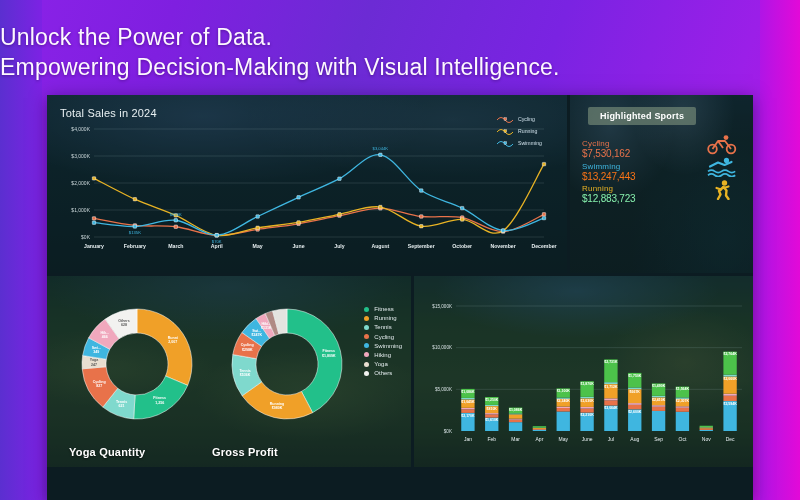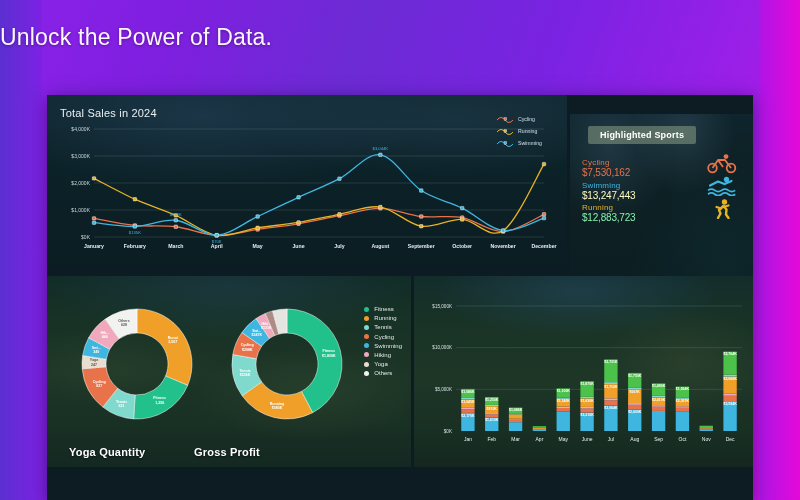--- a/index.html
+++ b/index.html
@@ -84,21 +84,21 @@
   
   #line-panel { left: 0; top: 0; width: 520px; height: 178px; }
   #line-svg { position: absolute; inset: 0; }
   .axis-lbl { fill: #cdd9dc; font-size: 5px; font-family: "Liberation Sans", sans-serif; }
   .axis-lbl-b { fill: #e6eef0; font-size: 5.2px; font-weight: bold; font-family: "Liberation Sans", sans-serif; }
   .grid-ln { stroke: rgba(190,215,225,.28); stroke-width: .5; }
   .dot-lbl { font-size: 4.2px; font-family: "Liberation Sans", sans-serif; }
   .legend-t { fill: #cfe0ea; font-size: 5.2px; font-family: "Liberation Sans", sans-serif; }
 
   
-  #sports-panel { left: 523px; top: 0; width: 183px; height: 178px; margin-top: 19px; }
+  #sports-panel { left: 523px; top: 0; width: 183px; height: 178px; }
   #sports-inner { position: absolute; inset: 0; padding: 10px 12px; }
   .kpi { margin-bottom: 2px; position: relative; }
   .kpi-name { font-size: 8px; font-weight: 400; letter-spacing: .2px; }
   .kpi-val { font-size: 10px; font-weight: 400; letter-spacing: -.2px; line-height: 1.16; }
   .kpi-icon { position: absolute; right: 4px; bottom: 1px; }
 
   
   #donut-panel { left: 0; top: 181px; width: 364px; height: 191px; }
   #donut-svg { position: absolute; inset: 0; }
   .donut-cap {
@@ -121,20 +121,21 @@
   .bar-ax { fill: #d5e0e2; font-size: 4.6px; font-family: "Liberation Sans", sans-serif; }
 </style>
 </head>
 <body>
 
 <div id="bg-left-fade"></div>
 <div id="bg-right-fade"></div>
 
 <div class="headline">
   <div>Unlock the Power of Data.</div>
+  <div>Empowering Decision-Making with Visual Intelligence.</div>
 </div>
 
 <div id="dashboard">
 
   <div class="panel" id="line-panel">
     <div class="bg-night"></div>
     <div class="veil"></div>
     <div class="plain-title" style="left:13px; top:12px;">Total Sales in 2024</div>
     <svg id="line-svg" viewBox="0 0 520 178">
         <line x1="47" y1="142" x2="497" y2="142" class="grid-ln"></line>
@@ -228,21 +229,21 @@
         <circle cx="5.5" cy="14" r="4.3"></circle>
                   <circle cx="24" cy="14" r="4.3"></circle>
         <path d="M5.5 14 L11 6 L18 6 L24 14" stroke-linejoin="round"></path>
                 </g>
         <circle cx="19" cy="2.6" r="2.4" fill="#e8724a"></circle>
         <path d="M11 6 L16 13" stroke="#e8724a" stroke-width="1.8" fill="none"></path>
               </svg></span>
           </div>
           <div class="kpi">
             <div class="kpi-name" style="color:#3fb6e0">Swimming</div>
-       <div class="kpi-val" style="color:#fef9c3">$13,247,443</div>
+       <div class="kpi-val" style="color:#f97316">$13,247,443</div>
        <span class="kpi-icon"><svg width="30" height="20" viewBox="0 0 30 20">
         <circle cx="19.5" cy="3.4" r="2.6" fill="#3fb6e0"></circle>
         <path d="M3 9.5 L11 5.5 L17.5 8 L24.5 5" fill="none" stroke="#3fb6e0" stroke-width="2.2" stroke-linecap="round" stroke-linejoin="round"></path>
         <path d="M1 14.4 q3.4-2.6 6.8 0 t6.8 0 t6.8 0 t6.8 0" fill="none" stroke="#3fb6e0" stroke-width="1.7"></path>
         <path d="M1 18.2 q3.4-2.6 6.8 0 t6.8 0 t6.8 0 t6.8 0" fill="none" stroke="#3fb6e0" stroke-width="1.7"></path>
               </svg></span>
           </div>
           <div class="kpi">
             <div class="kpi-name" style="color:#e8b324">Running</div>
        <div class="kpi-val" style="color:#86efac">$12,883,723</div>
@@ -301,21 +302,21 @@
         <path d="M194.9202629319393,56.490996431583035 A55,55 0 0 1 209.03965347201446,42.54170105616519 L222.5496228660445,62.378049686202196 A31,31 0 0 0 214.59142092527486,70.24037980689226 Z" fill="#3fb6e0" stroke="#ffffff" stroke-width="0.5"></path>
         <text x="209.7792200286081" y="56.210713347305415" text-anchor="middle" class="slice-lbl">Swi...</text>
         <text x="209.7792200286081" y="60.41071334730542" text-anchor="middle" class="slice-lbl">$247K</text>
         <path d="M209.03965347201446,42.54170105616519 A55,55 0 0 1 218.3056377168809,37.45937628868457 L227.77226853133288,59.513466635440395 A31,31 0 0 0 222.5496228660445,62.378049686202196 Z" fill="#f0a8bd" stroke="#ffffff" stroke-width="0.5"></path>
         <text x="219.32113674673795" y="49.098745185963786" text-anchor="middle" class="slice-lbl">Hiki...</text>
         <text x="219.32113674673795" y="53.29874518596379" text-anchor="middle" class="slice-lbl">$131K</text>
         <path d="M218.3056377168809,37.45937628868457 A55,55 0 0 1 225.62517072041868,34.91173120940097 L231.89782349696327,58.077521227116904 A31,31 0 0 0 227.77226853133288,59.513466635440395 Z" fill="#b08a84" stroke="#ffffff" stroke-width="0.5"></path>
         <path d="M225.62517072041868,34.91173120940097 A55,55 0 0 1 240,33 L240,57 A31,31 0 0 0 231.89782349696327,58.077521227116904 Z" fill="#e4e4e0" stroke="#ffffff" stroke-width="0.5"></path>
       </svg>
     <div class="donut-cap" style="left:22px;">Yoga Quantity</div>
-    <div class="donut-cap" style="left:147px;">Gross Profit</div>
+    <div class="donut-cap" style="left:165px;">Gross Profit</div>
     <div id="donut-legend">
         <div class="legend-row">
           <span class="legend-dot" style="background:#22c08a"></span>
                    <span class="legend-lab">Fitness</span>
         </div>
         <div class="legend-row">
           <span class="legend-dot" style="background:#f0a028"></span>
                    <span class="legend-lab">Running</span>
         </div>
         <div class="legend-row">

